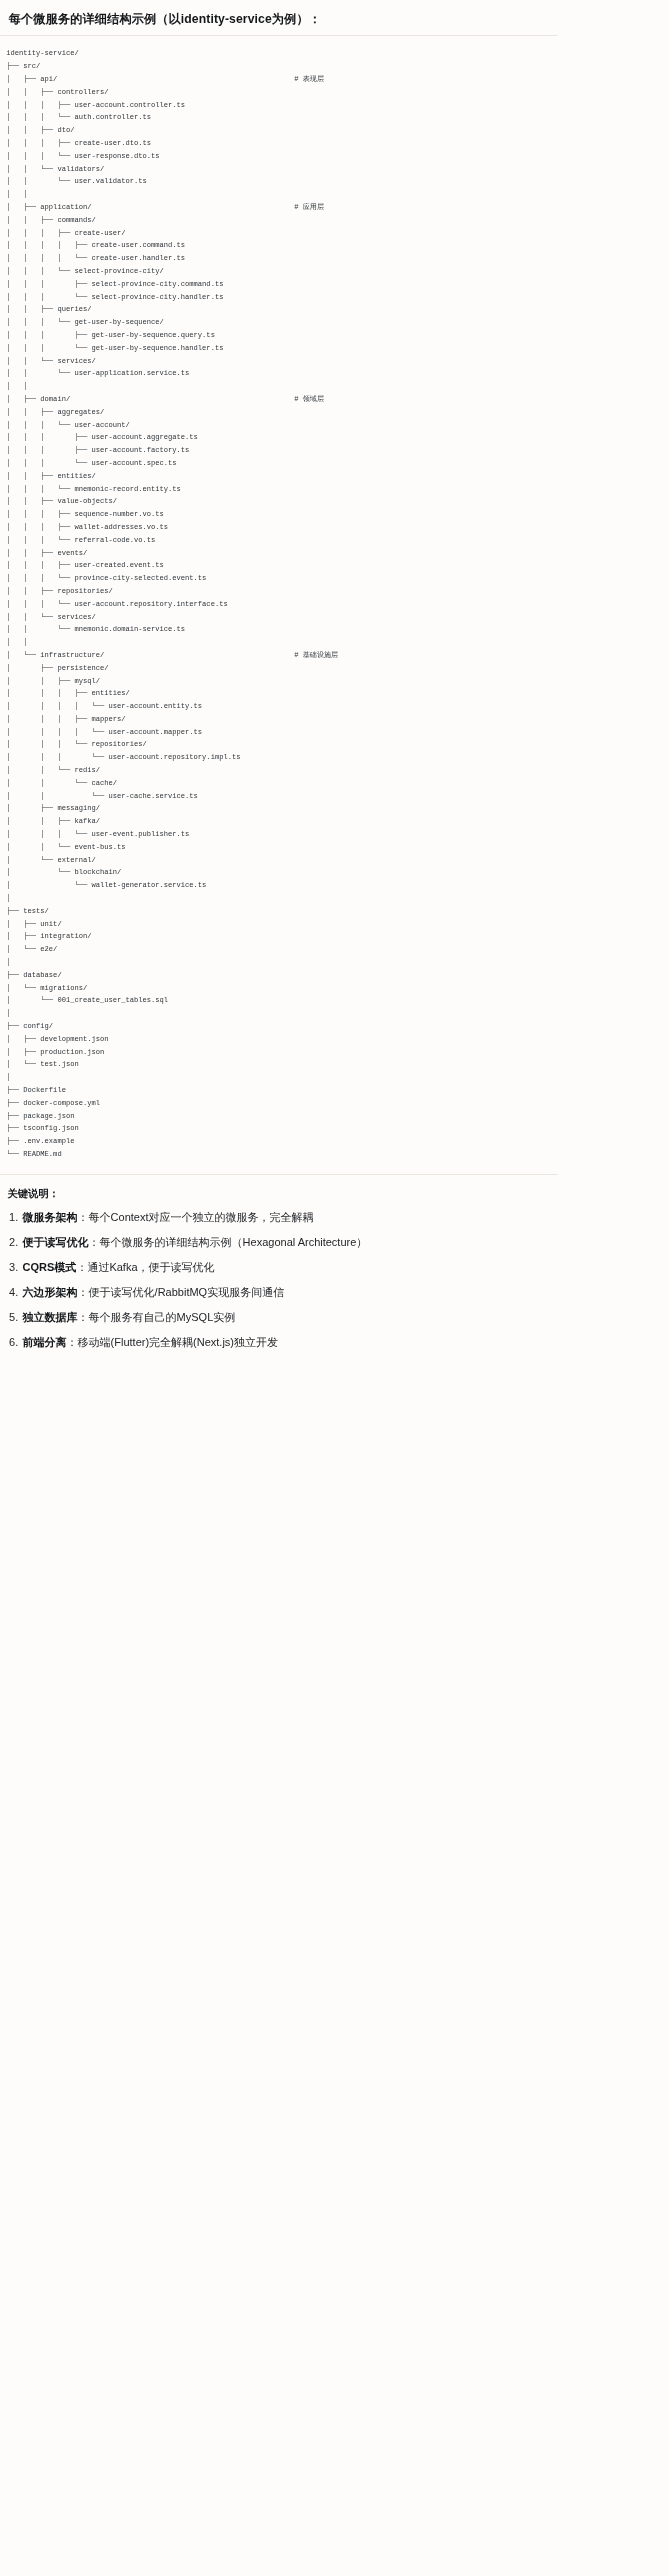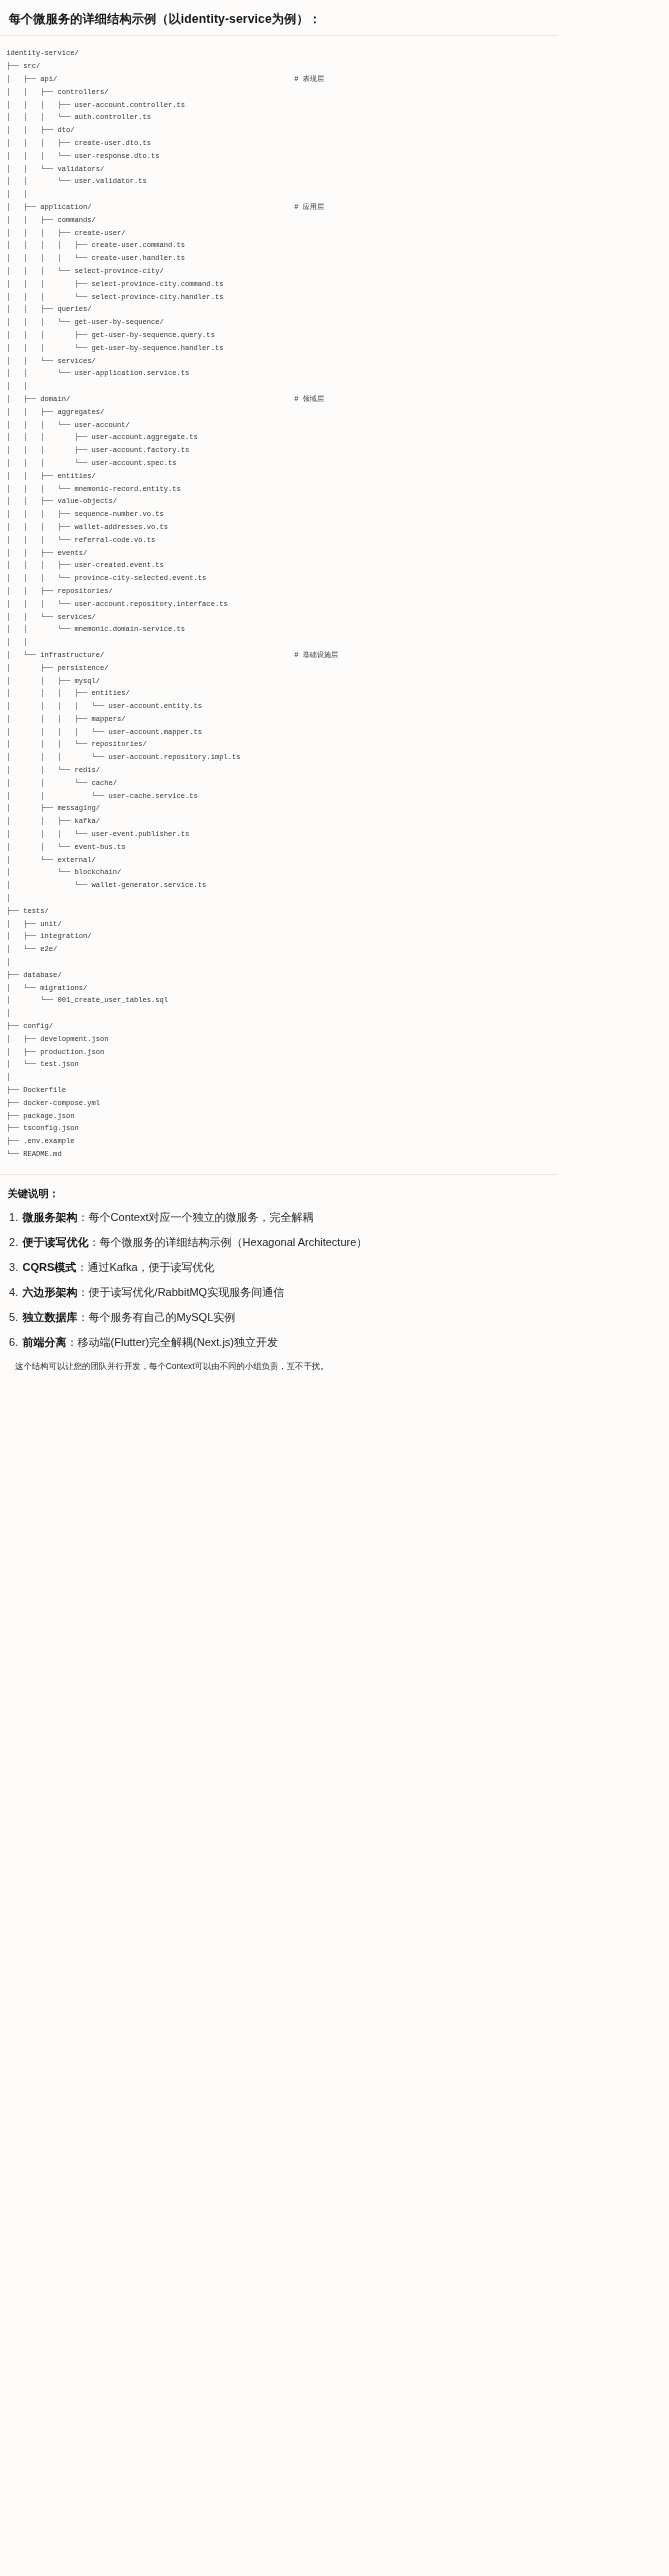--- a/index.html
+++ b/index.html
@@ -90,17 +90,16 @@
   <div class="notes-section">
     <div class="notes-title">关键说明：</div>
     <ol class="notes-list" id="notes-list">
         <li><b>微服务架构</b><span>：每个Context对应一个独立的微服务，完全解耦</span></li>
         <li><b>便于读写优化</b><span>：每个微服务的详细结构示例（Hexagonal Architecture）</span></li>
         <li><b>CQRS模式</b><span>：通过Kafka，便于读写优化</span></li>
         <li><b>六边形架构</b><span>：便于读写优化/RabbitMQ实现服务间通信</span></li>
         <li><b>独立数据库</b><span>：每个服务有自己的MySQL实例</span></li>
         <li><b>前端分离</b><span>：移动端(Flutter)完全解耦(Next.js)独立开发</span></li>
       </ol>
-    <div class="closing-note">这个结构可以让您的团队并行开发，每个Context可以由不同的小组负责，互不干扰。</div>
   </div>
 
 </div>
 
 
 </body></html>

